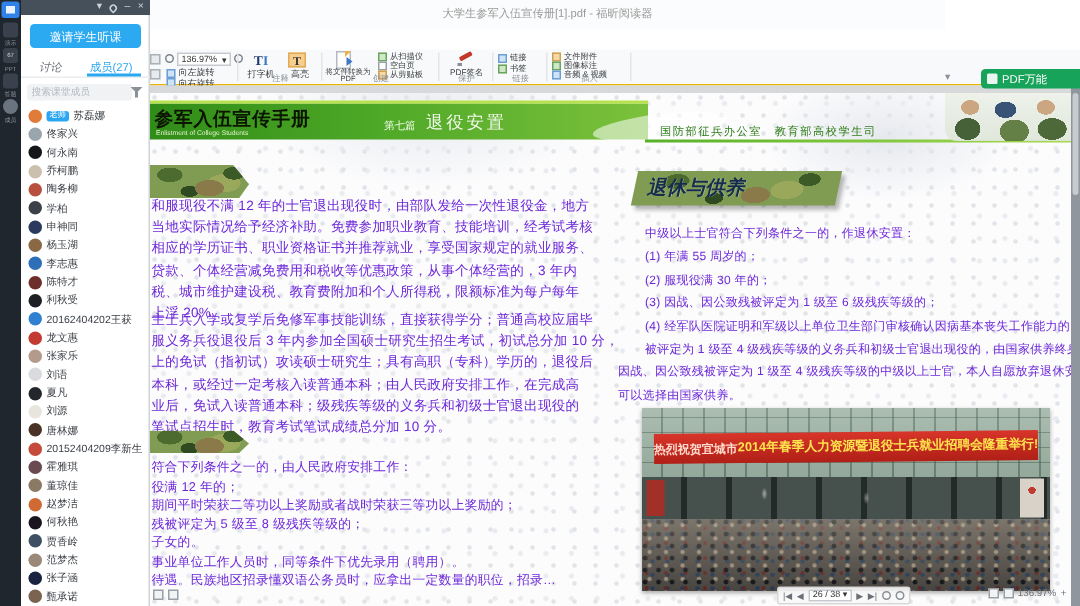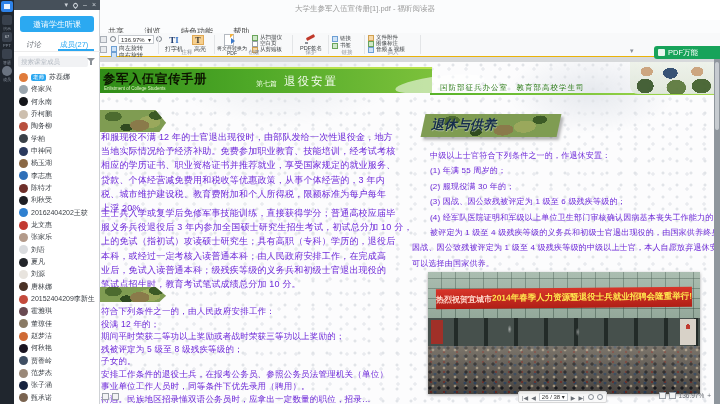--- a/index.html
+++ b/index.html
@@ -168,26 +168,20 @@
 </style>
 </head>
 <body>
 
 <div class="screen">
 
   <div class="titlebar">
     <div class="win-title">大学生参军入伍宣传册[1].pdf - 福昕阅读器</div>
   </div>
 
-  <div class="menubar">
-    <span class="menutab">共享</span>
-    <span class="menutab">浏览</span>
-    <span class="menutab">特色功能</span>
-    <span class="menutab">帮助</span>
-  </div>
 
   <div class="ribbon">
 
     <div class="grp" style="left:0;width:58px;">
       <div class="stub-ic" style="top:3px;"></div>
       <div class="stub-ic" style="top:13px;"></div>
       <div class="lens" style="left:10px;"></div>
       <div class="zoombox">
         <span>136.97%</span>
           <span>▾</span>
@@ -315,21 +309,20 @@
           <div class="ltl">业后，免试入读普通本科；级残疾等级的义务兵和初级士官退出现役的</div>
           <div class="ltl">笔试点招生时，教育考试笔试成绩总分加 10 分。</div>
         </div>
       <div class="camo badge-shape" style="position:absolute;left:0;top:225px;width:66px;height:15px;box-shadow:2px 2px 2px rgba(0,0,0,.2);"></div>
       <div class="tblock" style="left:1px;top:243px;">
           <div class="ltl2">符合下列条件之一的，由人民政府安排工作：</div>
           <div class="ltl2">役满 12 年的；</div>
           <div class="ltl2">期间平时荣获二等功以上奖励或者战时荣获三等功以上奖励的；</div>
           <div class="ltl2">残被评定为 5 级至 8 级残疾等级的；</div>
           <div class="ltl2">子女的。</div>
-          <div class="ltl2">安排工作条件的退役士兵，在报考公务员、参照公务员法管理机关（单位）</div>
           <div class="ltl2">事业单位工作人员时，同等条件下优先录用（聘用）。</div>
           <div class="ltl2">待遇。民族地区招录懂双语公务员时，应拿出一定数量的职位，招录…</div>
         </div>
 
       <div class="camo" style="position:absolute;left:323px;top:52px;width:136px;height:23px;transform:skewX(-12deg);box-shadow:3px 3px 3px rgba(0,0,0,.28);">
         <div class="sec-title" style="transform:skewX(12deg);">退休与供养</div>
       </div>
       <div class="tblock" style="left:312px;top:86px;">
           <div class="rtl">中级以上士官符合下列条件之一的，作退休安置：</div>
           <div class="rtl">(1) 年满 55 周岁的；</div>

